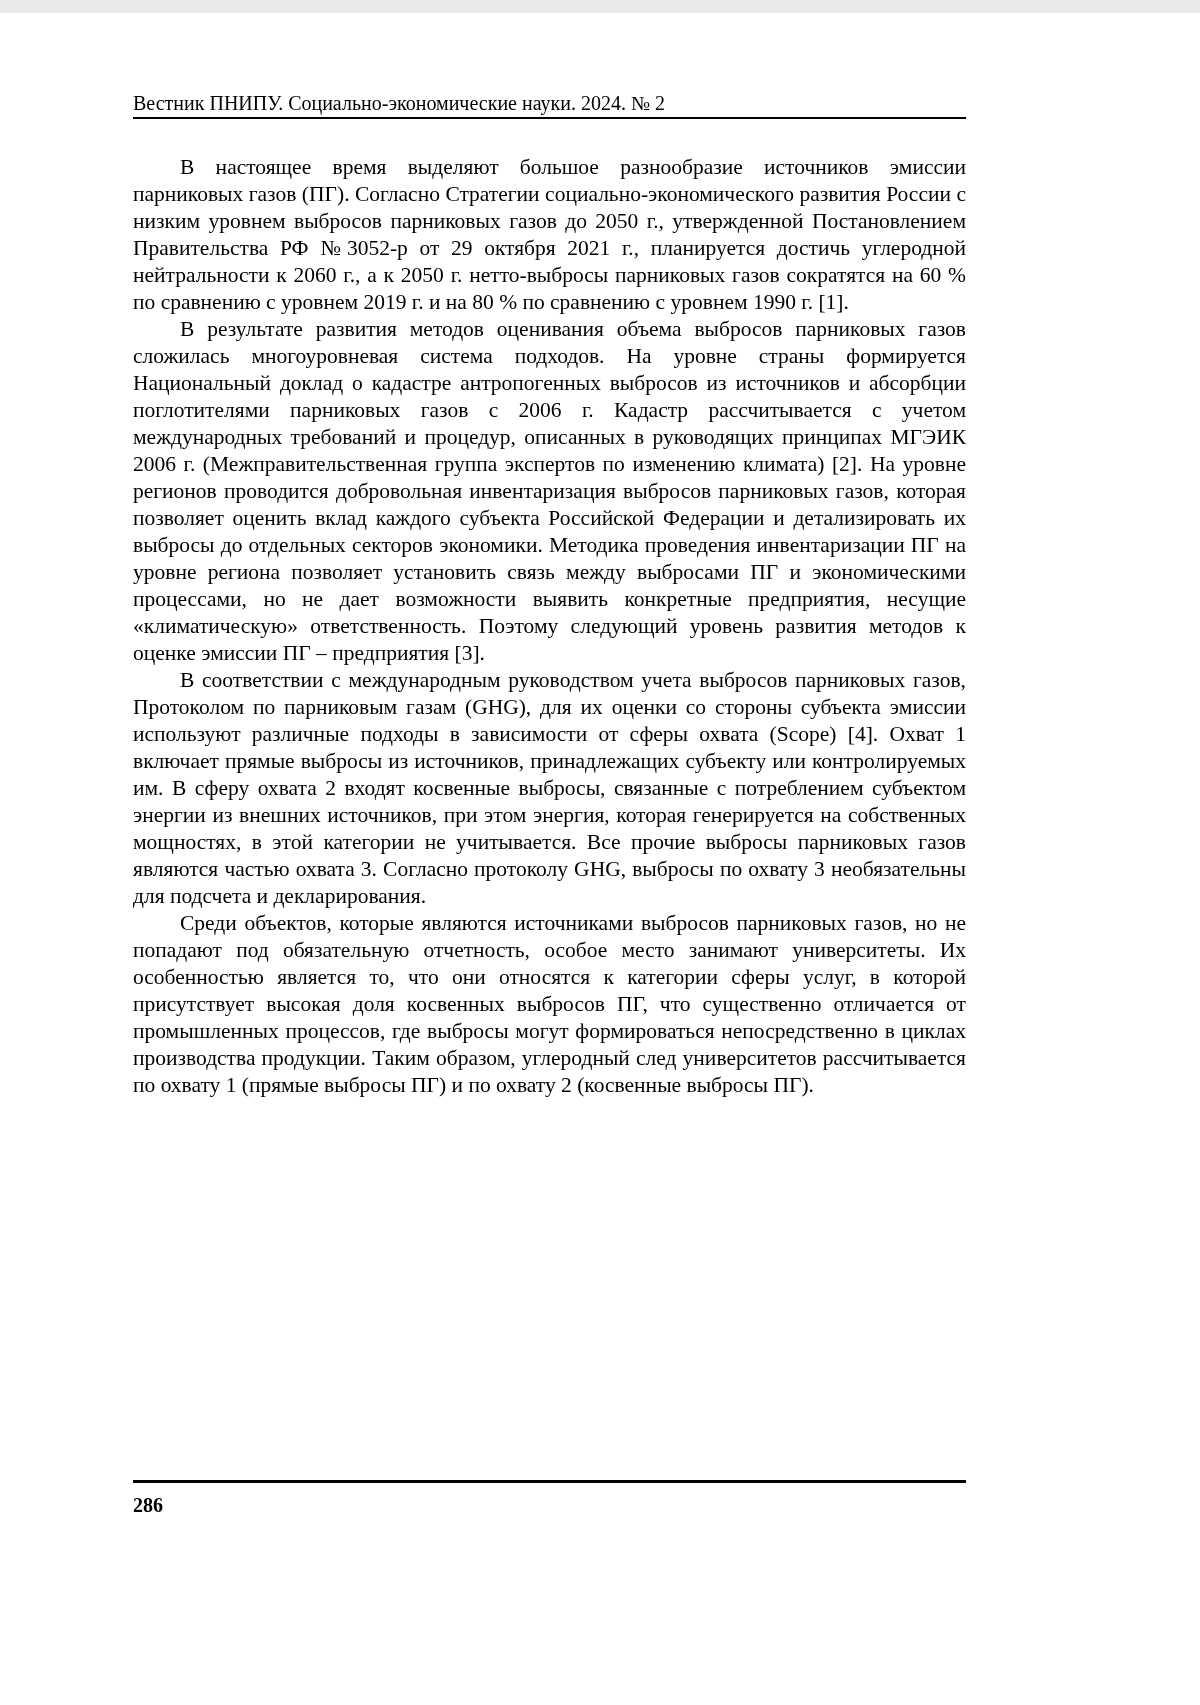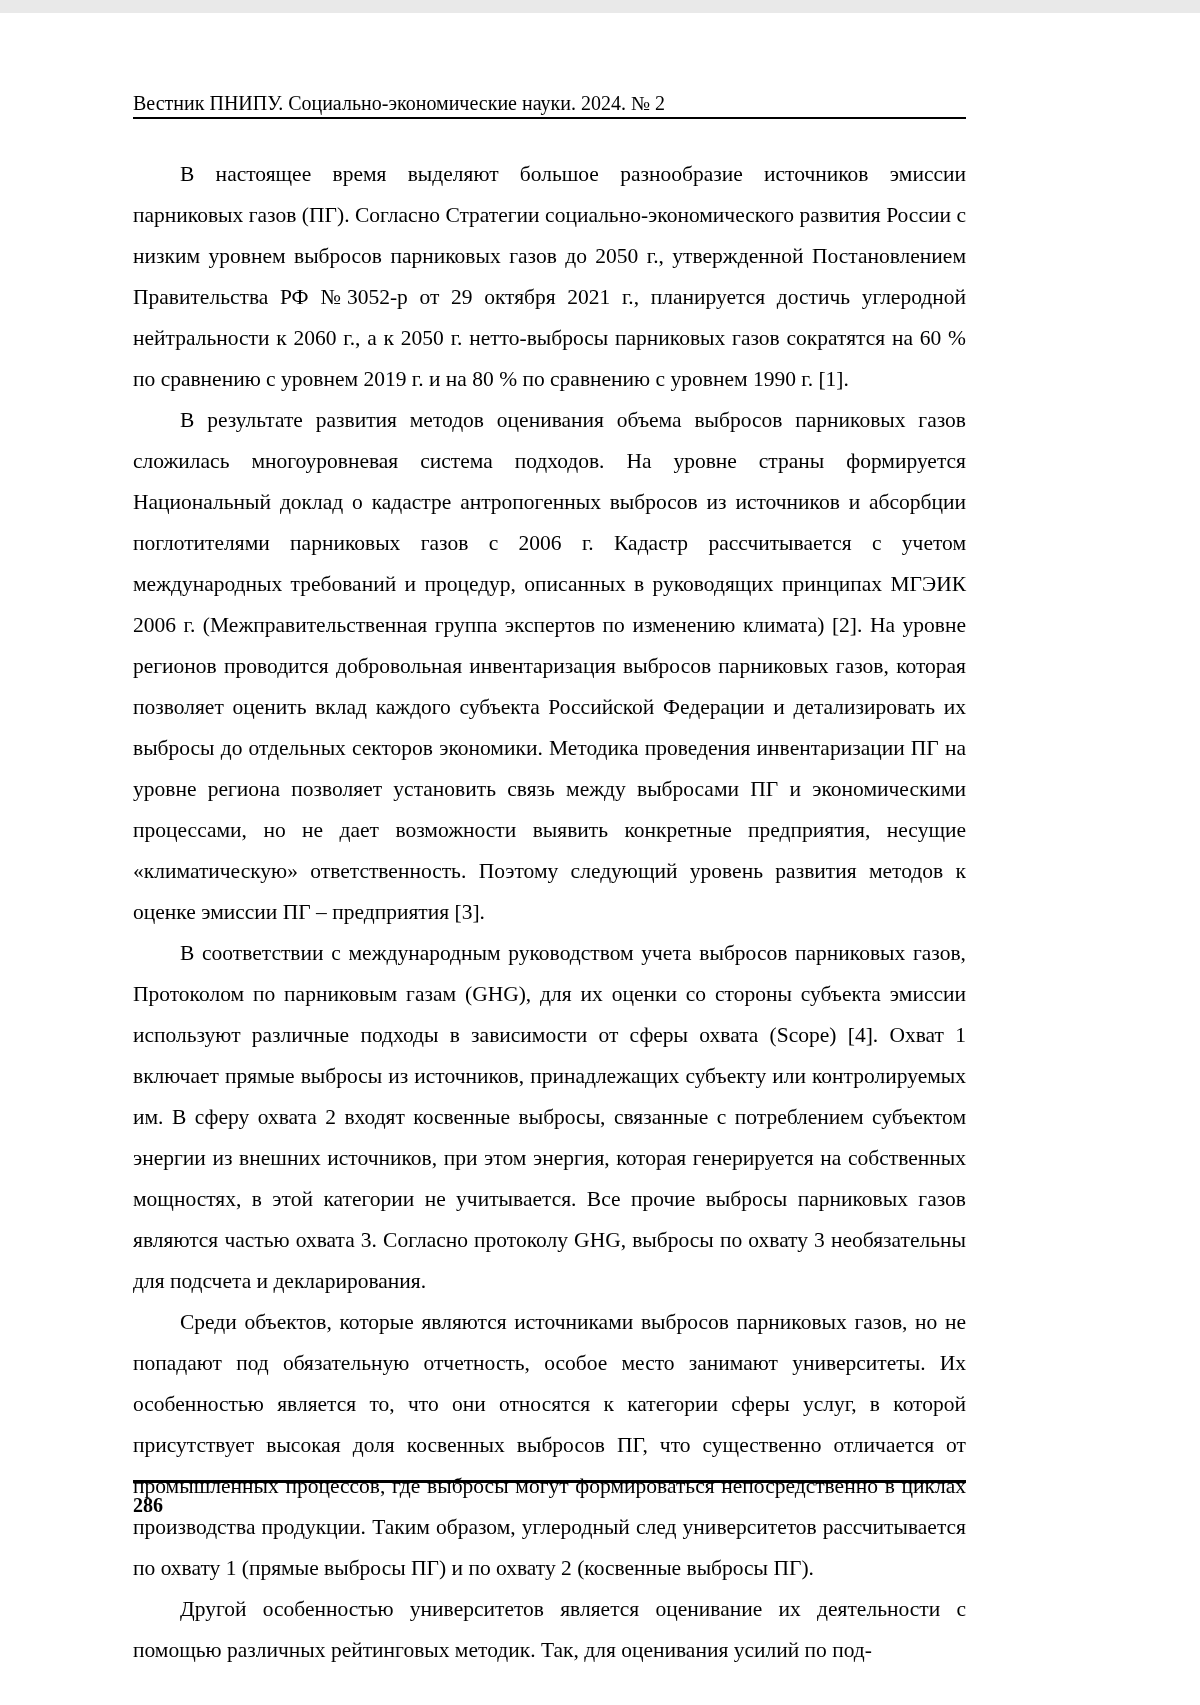--- a/index.html
+++ b/index.html
@@ -34,21 +34,21 @@
     width: 833px;
     height: 2px;
     background: #000000;
   }
   .article {
     position: absolute;
     left: 133px;
     top: 141px;
     width: 833px;
     font-size: 21.5px;
-    line-height: 41px;
+    line-height: 27px;
     text-align: justify;
     hyphens: auto;
     -webkit-hyphens: auto;
   }
   .article p {
     margin: 0;
     padding: 0;
     text-indent: 47px;
   }
   .footer-rule {
@@ -75,20 +75,19 @@
 
   <div class="running-head">Вестник ПНИПУ. Социально-экономические науки. 2024. № 2</div>
 
   <div class="header-rule"></div>
 
   <div class="article">
     <p>В настоящее время выделяют большое разнообразие источников эмиссии парниковых газов (ПГ). Согласно Стратегии социально-экономического развития России с низким уровнем выбросов парниковых газов до 2050 г., утвержденной Постановлением Правительства РФ №3052-р от 29 октября 2021 г., планируется достичь углеродной нейтральности к 2060 г., а к 2050 г. нетто-выбросы парниковых газов сократятся на 60 % по сравнению с уровнем 2019 г. и на 80 % по сравнению с уровнем 1990 г. [1].</p>
     <p>В результате развития методов оценивания объема выбросов парниковых газов сложилась многоуровневая система подходов. На уровне страны формируется Национальный доклад о кадастре антропогенных выбросов из источников и абсорбции поглотителями парниковых газов с 2006 г. Кадастр рассчитывается с учетом международных требований и процедур, описанных в руководящих принципах МГЭИК 2006 г. (Межправительственная группа экспертов по изменению климата) [2]. На уровне регионов проводится добровольная инвентаризация выбросов парниковых газов, которая позволяет оценить вклад каждого субъекта Российской Федерации и детализировать их выбросы до отдельных секторов экономики. Методика проведения инвентаризации ПГ на уровне региона позволяет установить связь между выбросами ПГ и экономическими процессами, но не дает возможности выявить конкретные предприятия, несущие «климатическую» ответственность. Поэтому следующий уровень развития методов к оценке эмиссии ПГ – предприятия [3].</p>
     <p>В соответствии с международным руководством учета выбросов парниковых газов, Протоколом по парниковым газам (GHG), для их оценки со стороны субъекта эмиссии используют различные подходы в зависимости от сферы охвата (Scope) [4]. Охват 1 включает прямые выбросы из источников, принадлежащих субъекту или контролируемых им. В сферу охвата 2 входят косвенные выбросы, связанные с потреблением субъектом энергии из внешних источников, при этом энергия, которая генерируется на собственных мощностях, в этой категории не учитывается. Все прочие выбросы парниковых газов являются частью охвата 3. Согласно протоколу GHG, выбросы по охвату 3 необязательны для подсчета и декларирования.</p>
     <p>Среди объектов, которые являются источниками выбросов парниковых газов, но не попадают под обязательную отчетность, особое место занимают университеты. Их особенностью является то, что они относятся к категории сферы услуг, в которой присутствует высокая доля косвенных выбросов ПГ, что существенно отличается от промышленных процессов, где выбросы могут формироваться непосредственно в циклах производства продукции. Таким образом, углеродный след университетов рассчитывается по охвату 1 (прямые выбросы ПГ) и по охвату 2 (косвенные выбросы ПГ).</p>
-    <p>Другой особенностью университетов является оценивание их деятельности с помощью различных рейтинговых методик. Так, для оценивания усилий по под-</p>
   </div>
 
   <div class="footer-rule"></div>
 
   <div class="page-number">286</div>
 
 </div>
 
 </body></html>

